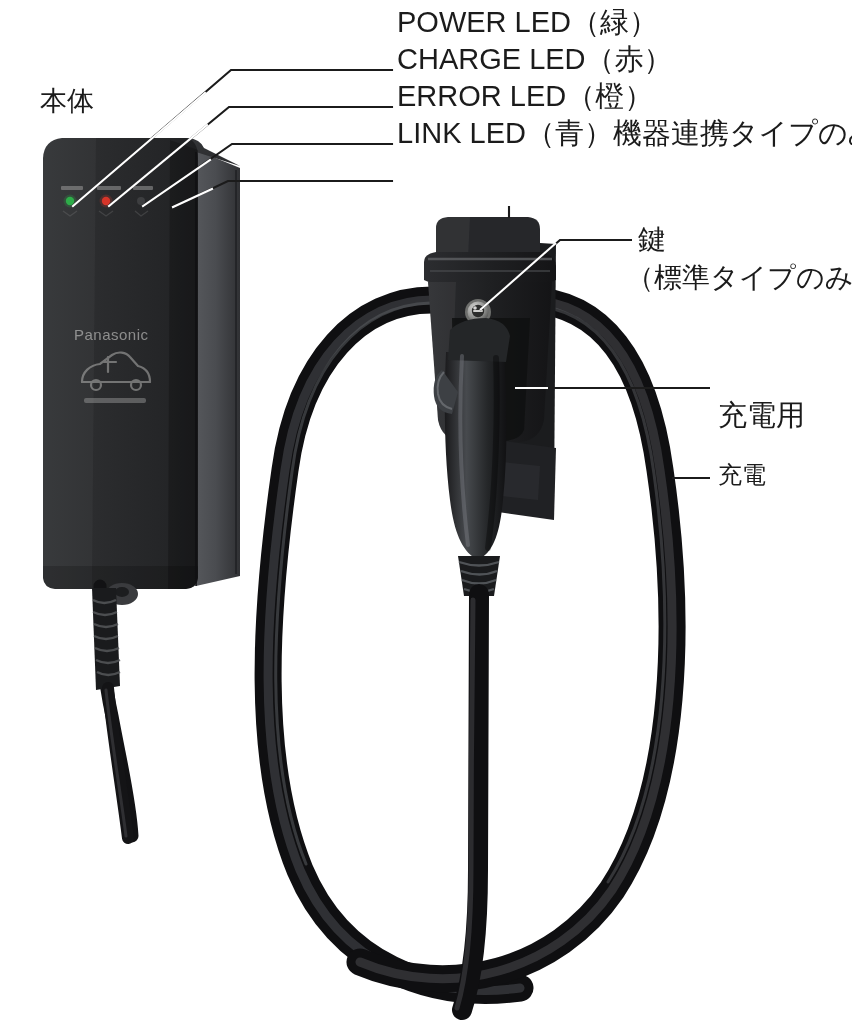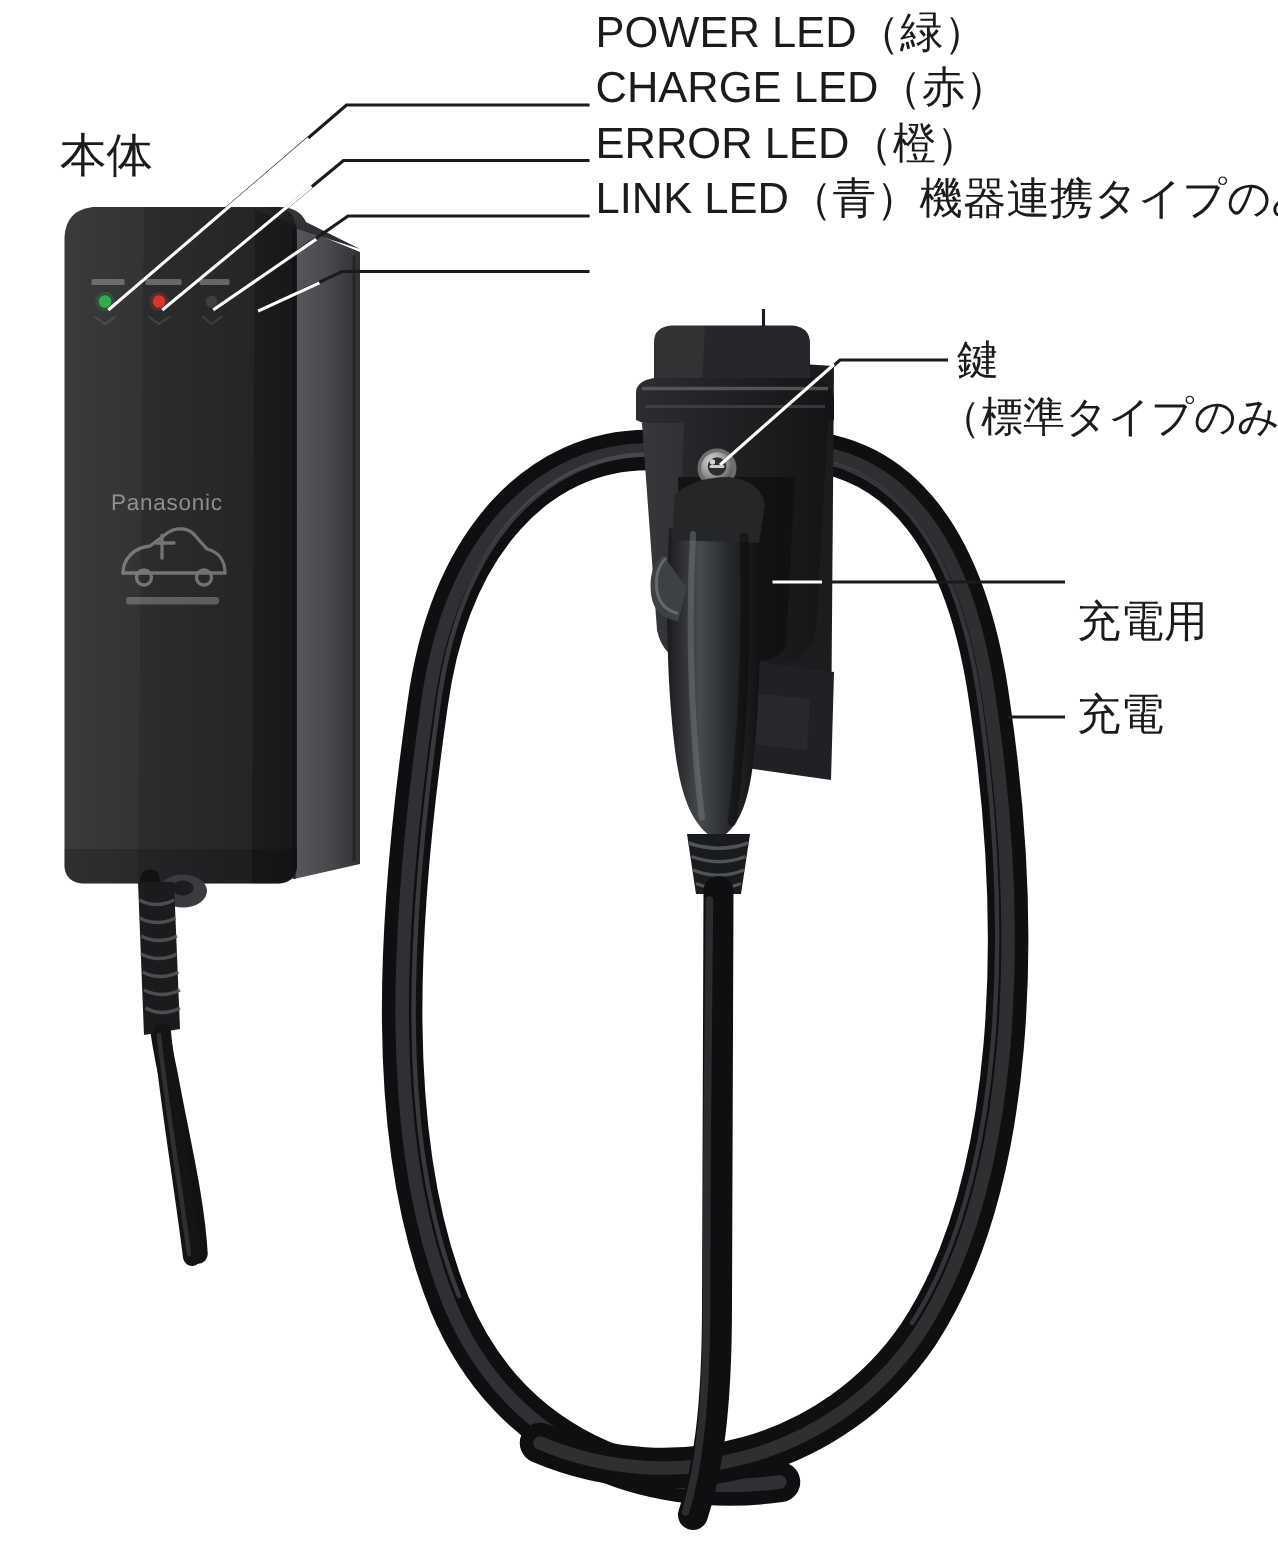--- a/index.html
+++ b/index.html
@@ -3,26 +3,26 @@
 <meta charset="utf-8">
 <style>
   html,body{margin:0;padding:0;background:#ffffff;}
   body{width:852px;height:1032px;position:relative;overflow:hidden;
        font-family:"Liberation Sans","DejaVu Sans",sans-serif;color:#1a1a1a;}
   .stage{position:absolute;left:0;top:0;width:852px;height:1032px;}
   svg.art{position:absolute;left:0;top:0;width:852px;height:1032px;}
 
   .lbl{position:absolute;white-space:nowrap;color:#1b1b1b;line-height:1.0;}
   .lbl-led{font-size:29px;letter-spacing:0px;}
-  .lbl-body{font-size:31px;}
+  .lbl-body{font-size:27px;}
   .lbl-holder{font-size:28px;}
   .lbl-key{font-size:28px;}
   .lbl-sub{font-size:28px;}
   .lbl-conn{font-size:29px;line-height:1.22;}
-  .lbl-cable{font-size:29px;line-height:1.22;}
+  .lbl-cable{font-size:24px;line-height:1.22;}
 </style>
 </head>
 <body>
 
 <div class="stage">
 
   <svg class="art" viewBox="0 0 852 1032" xmlns="http://www.w3.org/2000/svg">
     <defs>
       <linearGradient id="gFront" x1="0" y1="0" x2="1" y2="0">
         <stop offset="0" stop-color="#313335"></stop>

